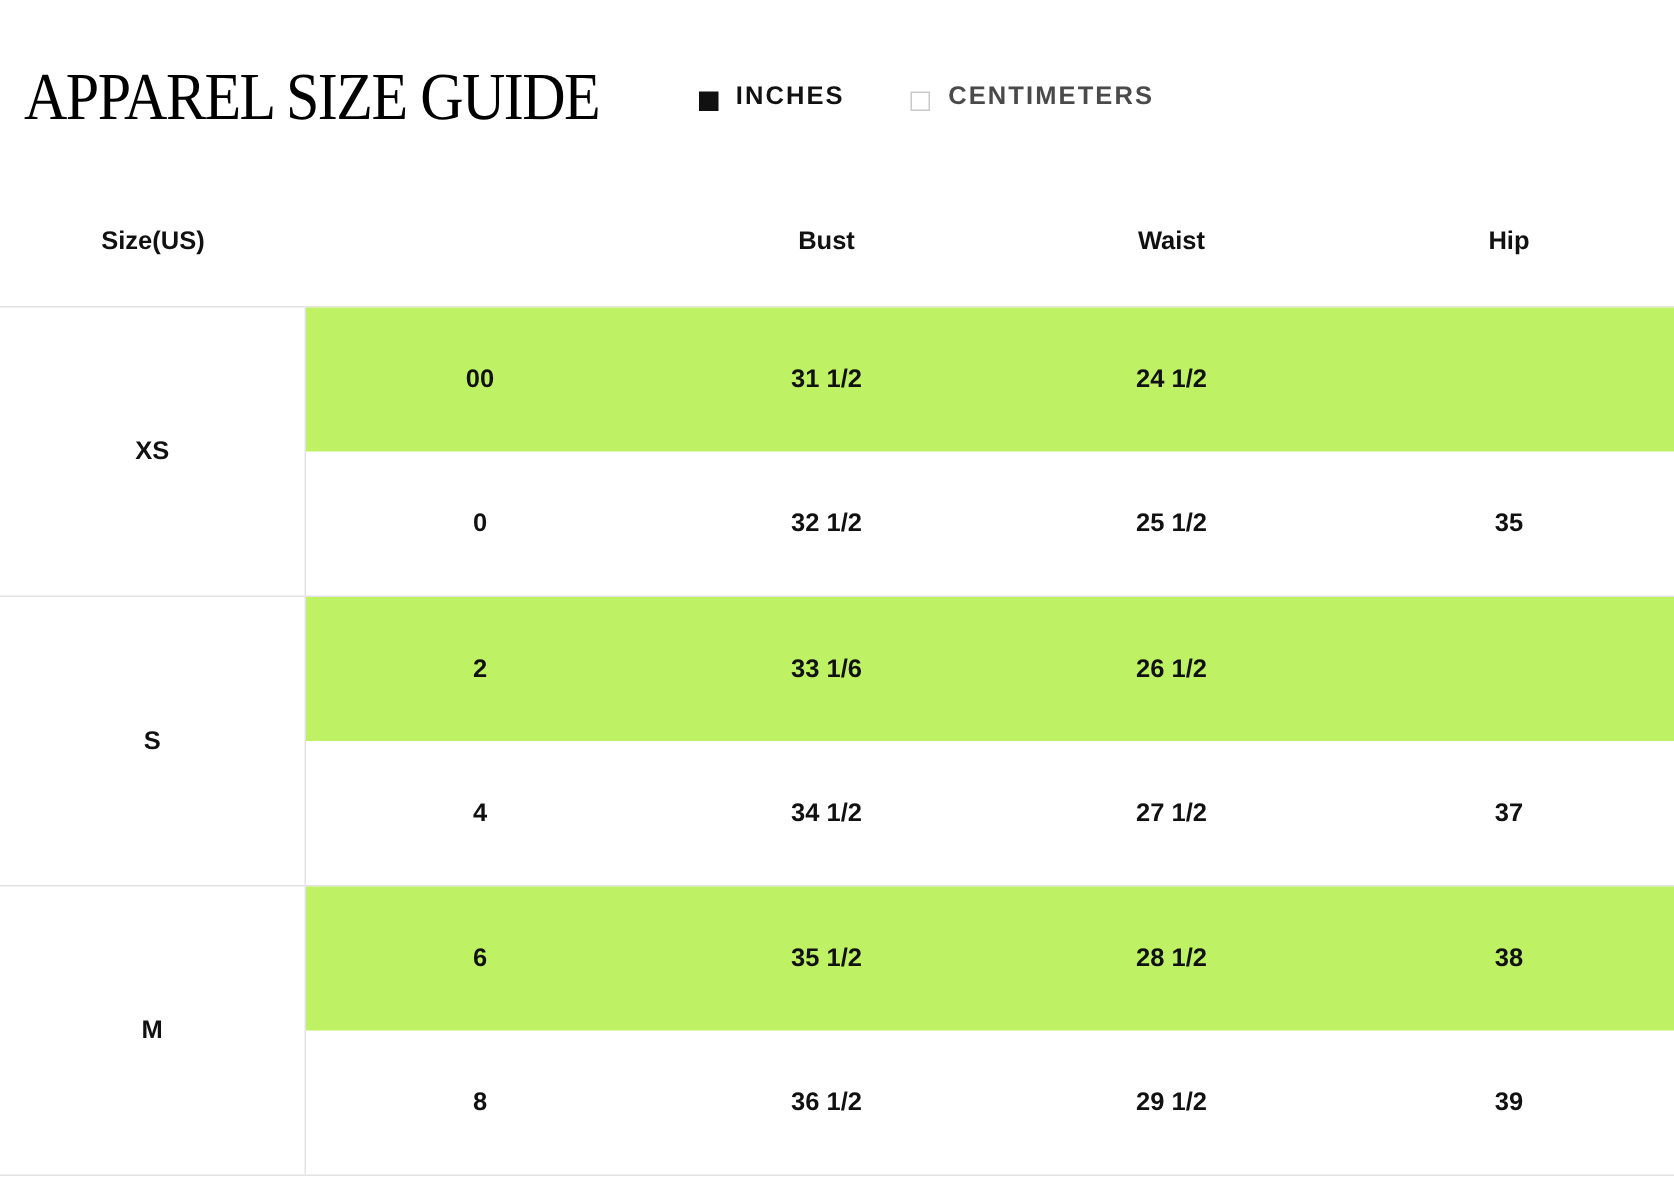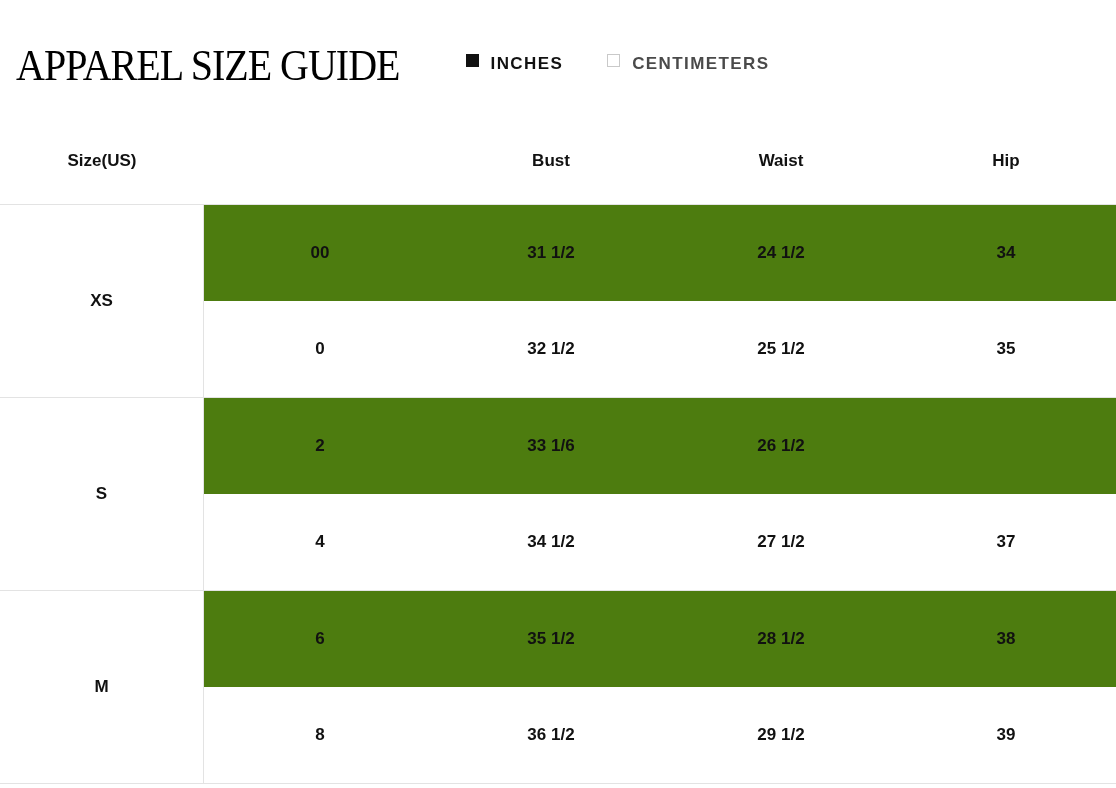--- a/index.html
+++ b/index.html
@@ -36,21 +36,21 @@
   }
   .unit-toggles {
     display: flex;
     align-items: center;
     margin-left: 66px;
     gap: 44px;
     padding-bottom: 2px;
   }
   .unit {
     display: flex;
-    align-items: flex-start;
+    align-items: flex-end;
     gap: 12px;
     cursor: pointer;
   }
   .unit-box {
     width: 13px;
     height: 13px;
     display: inline-block;
   }
   .unit-box.filled { background: #111; }
   .unit-box.empty  { background: #fff; border: 1px solid #c9c9c9; box-sizing: border-box; }
@@ -102,21 +102,21 @@
     font-weight: 700;
     color: #111;
     box-sizing: border-box;
   }
   .group-rows { flex: 1; }
   .row {
     display: flex;
     align-items: center;
     height: 96px;
   }
-  .row.shaded { background: #4d7c0f; }
+  .row.shaded { background: #bef264; }
   .cell {
     text-align: center;
     font-size: 17px;
     font-weight: 700;
     color: #111;
   }
 </style>
 </head>
 <body>
 
@@ -146,21 +146,20 @@
 
   <div class="tbody">
 
     <div class="group">
       <div class="group-label">XS</div>
       <div class="group-rows">
         <div class="row shaded">
           <div class="cell col-num">00</div>
           <div class="cell col-bust">31 1/2</div>
           <div class="cell col-waist">24 1/2</div>
-          <div class="cell col-hip">34</div>
         </div>
         <div class="row">
           <div class="cell col-num">0</div>
           <div class="cell col-bust">32 1/2</div>
           <div class="cell col-waist">25 1/2</div>
           <div class="cell col-hip">35</div>
         </div>
       </div>
     </div>
 

